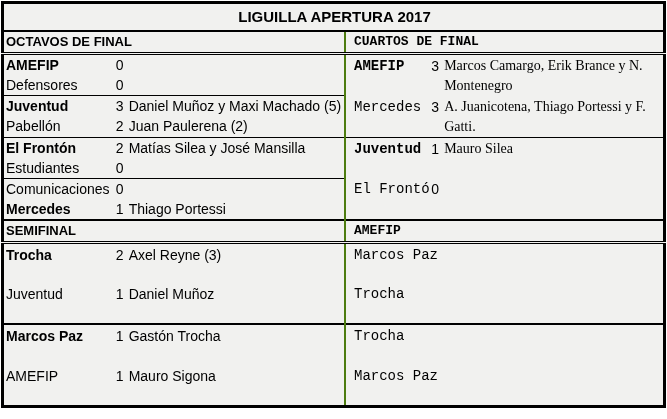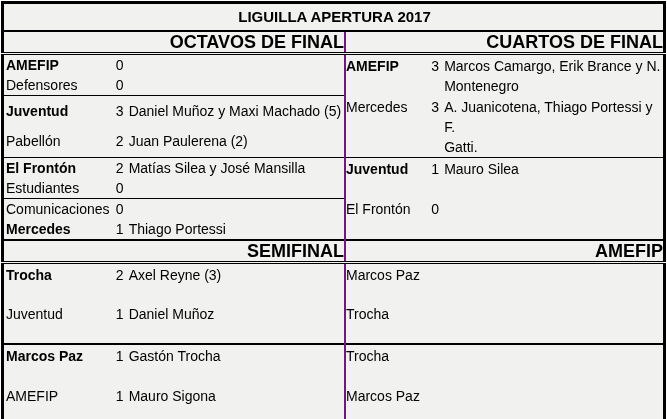--- a/index.html
+++ b/index.html
@@ -24,34 +24,34 @@
   tr{height:20.5px;}
   tr.title-row{height:28px;}
   tr.title-row td{
     text-align:center;
     font-weight:bold;
     font-size:15px;
     border-bottom:2px solid #000;
   }
   tr.hdr{height:21px;}
   tr.hdr td{
-    text-align:right;
+    text-align:left;
     font-weight:bold;
-    font-size:18px;
+    font-size:13px;
     border-bottom:3px double #000;
   }
   tr.hdr2 td{border-top:2px solid #000;}
-  td.rh{border-left:2px solid #701a75;padding-left:0;}
+  td.rh{border-left:2px solid #4d7c0f;padding-left:8px;font-family:Liberation Mono, monospace;}
   td.sep{border-top:1px solid #000;}
   td.sep2{border-top:2px solid #000;}
   td.top{vertical-align:top;padding-top:1px;}
   td.score{padding-left:2px;}
   td.scorers{padding-left:1px;white-space:pre-line;}
   td.rscore{padding-left:2px;}
-  td.rscorers{padding-left:2px;white-space:pre-line;}
+  td.rscorers{padding-left:2px;white-space:pre-line;font-family:Liberation Serif, serif;}
   .b{font-weight:bold;}
 </style>
 </head>
 <body>
 
 <table class="bracket">
   <colgroup>
     <col style="width:111px">
       <col style="width:14px">
       <col style="width:217px">

